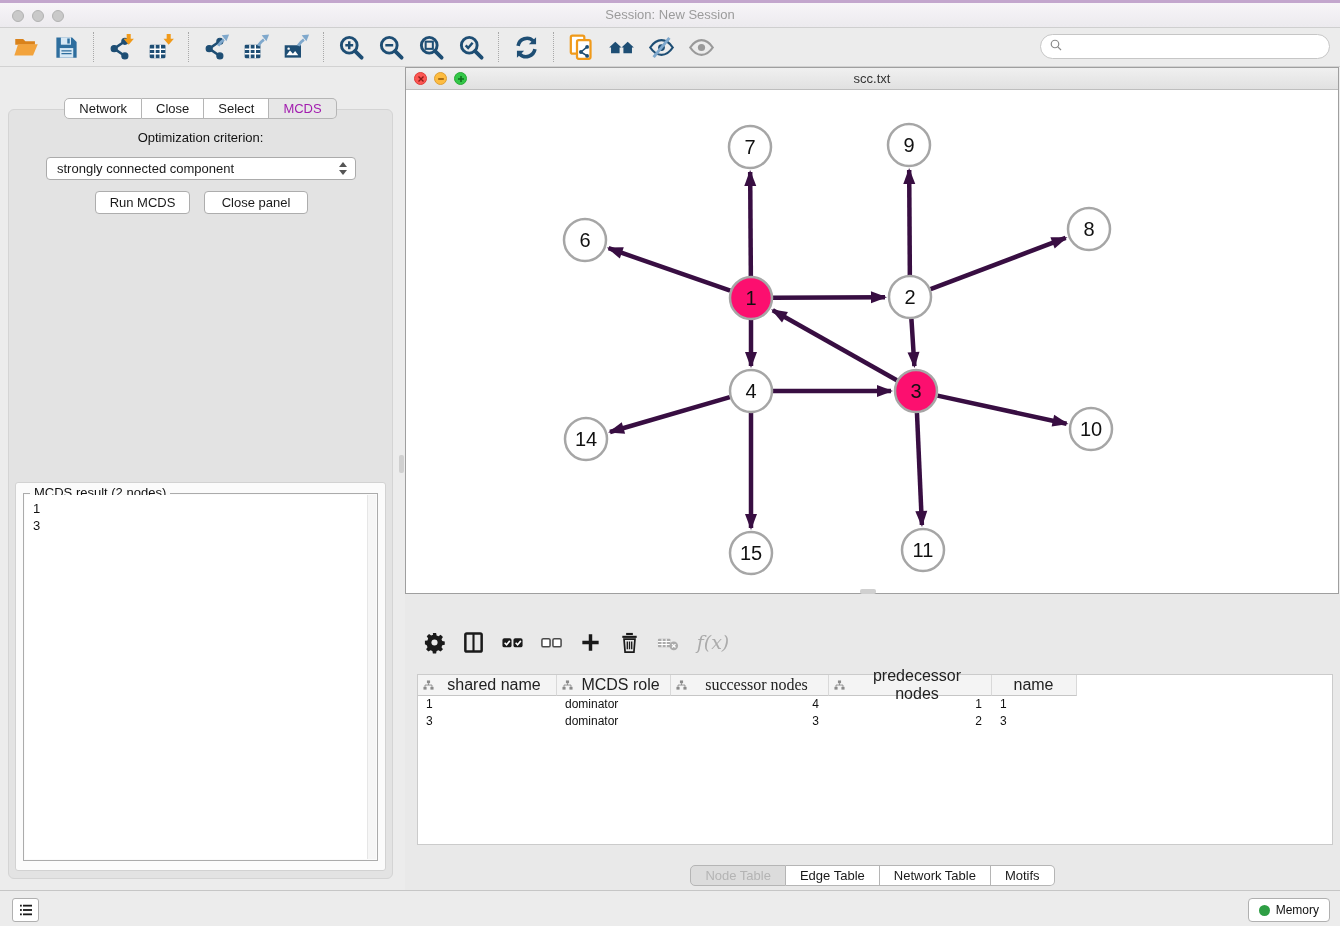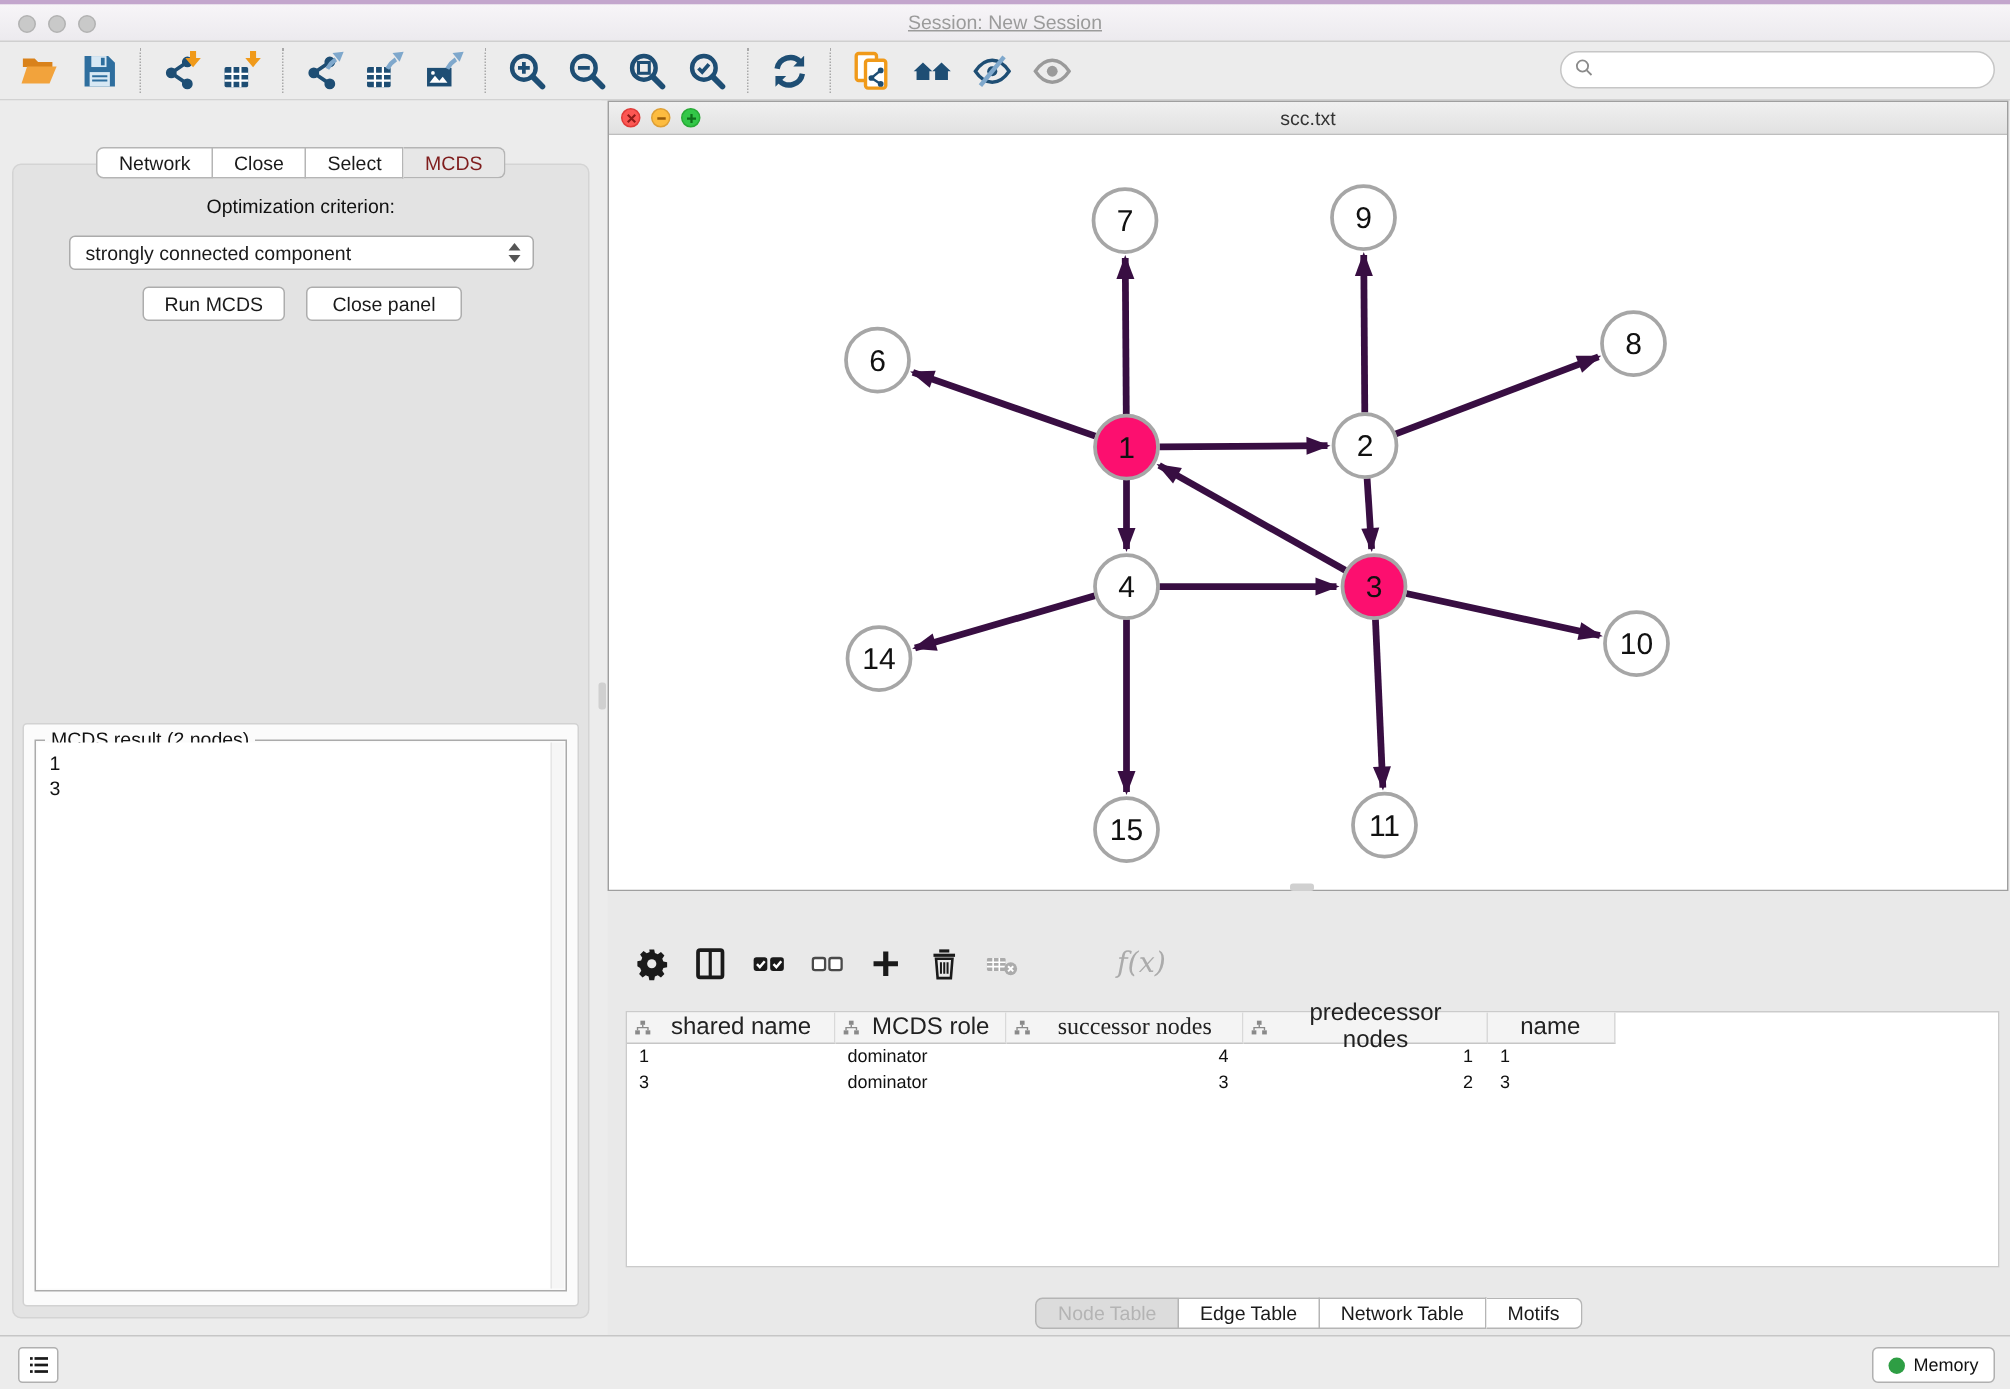--- a/index.html
+++ b/index.html
@@ -8,21 +8,21 @@
     font-family:"Liberation Sans", sans-serif;
     background:#ECECEC; position:relative; overflow:hidden;
     color:#1a1a1a; font-size:13px;
   }
   .window { position:absolute; inset:0; }
 
   
   .lavender-strip { position:absolute; top:0; left:0; right:0; height:3px; background:#C3A6CD; }
   .titlebar { position:absolute; top:3px; left:0; right:0; height:25px;
     background:linear-gradient(#F7F5F8,#ECEAEE); border-bottom:1px solid #CFCFCF; }
-  .titlebar .title { position:absolute; left:0; right:0; top:4px; text-align:center; color:#9B9B9B; font-size:13px;text-decoration:underline; }
+  .titlebar .title { position:absolute; left:0; right:0; top:4px; text-align:center; color:#9B9B9B; font-size:13px; }
   .tl-dots { position:absolute; left:12px; top:7px; display:flex; gap:8px; }
   .tl-dot { width:12px; height:12px; border-radius:50%; background:#C9C9C9; border:1px solid #B2B2B2; }
 
   
   .toolbar { position:absolute; top:28px; left:0; right:0; height:39px; background:#ECECEC;
     border-bottom:1px solid #D2D2D2; display:flex; align-items:center; padding-left:10px; }
   .tb-group { display:flex; align-items:center; gap:8px; }
   .tb-sep { width:1px; height:30px; border-left:1px dotted #A9A9A9; margin:0 11px; }
   .tb-btn { width:32px; height:30px; display:flex; align-items:center; justify-content:center; cursor:default; }
   .tb-btn svg { width:27px; height:27px; }
@@ -36,21 +36,21 @@
   .cp-header { position:absolute; top:0; left:0; right:0; height:27px; }
   .cp-header .cp-title { position:absolute; left:13px; top:6px; font-size:13px; color:#111; }
   .panel-icons { position:absolute; right:10px; top:7px; display:flex; gap:9px; }
   .panel-icon-btn { width:13px; height:13px; display:flex; align-items:center; justify-content:center; }
   .panel-icon-btn svg { width:12px; height:12px; }
   .cp-tabs { position:absolute; top:31px; left:0; right:0; display:flex; justify-content:center; z-index:2; }
   .seg { height:21px; line-height:19px; text-align:center; background:#FFF; border:1px solid #B5B5B5;
     border-left:none; font-size:13px; padding:0 2px; cursor:default; }
   .seg:first-child { border-left:1px solid #B5B5B5; border-radius:5px 0 0 5px; }
   .seg:last-child { border-radius:0 5px 5px 0; }
-  .seg.active { background:#E7E7E7; color:#7f1d1d; }
+  .seg.active { background:#E7E7E7; color:#a21caf; }
   .cp-body { position:absolute; left:8px; right:8px; top:42px; bottom:11px;
     background:#E3E3E3; border:1px solid #D4D4D4; border-radius:6px; }
   .opt-label { position:absolute; top:20px; left:0; right:0; text-align:center; font-size:13px; color:#111; }
   .dropdown { position:absolute; left:37px; top:47px; width:310px; height:23px; background:#FFF;
     border:1px solid #ABABAB; border-radius:4px; font-size:13px; line-height:21px; padding-left:10px; }
   .stepper { position:absolute; right:8px; top:4px; display:flex; flex-direction:column; gap:3px; }
   .stepper .up { width:0; height:0; border-left:4px solid transparent; border-right:4px solid transparent; border-bottom:5px solid #555; }
   .stepper .down { width:0; height:0; border-left:4px solid transparent; border-right:4px solid transparent; border-top:5px solid #555; }
   .cp-btn { position:absolute; top:81px; height:23px; background:#FFF; border:1px solid #ADADAD;
     border-radius:4px; font-size:13px; text-align:center; line-height:21px; cursor:default; }
@@ -83,21 +83,21 @@
   .v-handle { position:absolute; left:399px; top:455px; width:5px; height:18px; background:#D0D0D0; border-radius:2px; }
   .h-handle { position:absolute; left:860px; top:589px; width:16px; height:5px; background:#D0D0D0; border-radius:2px; }
 
   
   .table-panel { position:absolute; left:405px; top:594px; width:935px; height:296px; background:#E9E9E9; }
   .tp-header { position:absolute; top:0; left:0; right:0; height:25px; }
   .tp-title { position:absolute; left:10px; top:6px; font-size:13px; color:#111; }
   .tp-toolbar { position:absolute; top:31px; left:14px; height:34px; display:flex; align-items:center; gap:9px; }
   .tp-btn { width:30px; height:30px; display:flex; align-items:center; justify-content:center; cursor:default; }
   .tp-btn svg { width:23px; height:23px; }
-  .tp-btn.fx { width:42px; font-family:"DejaVu Serif", serif; font-style:italic; font-size:19px; color:#ABABAB;margin-left:48px; }
+  .tp-btn.fx { width:42px; font-family:"DejaVu Serif", serif; font-style:italic; font-size:19px; color:#ABABAB; }
   .table-wrap { position:absolute; left:12px; right:7px; top:80px; height:171px; background:#FFF; border:1px solid #CBCBCB; }
   .thead { display:flex; height:21px; }
   .th { background:#F4F4F4; border-right:1px solid #D9D9D9; border-bottom:1px solid #C6C6C6;
     display:flex; align-items:center; font-size:16px; color:#222; padding-left:5px; }
   .th svg { width:11px; height:11px; margin-right:4px; flex:none; }
   .th .th-label { flex:1; text-align:center; padding-right:6px; }
   .trow { display:flex; height:17px; font-size:12px; color:#111; }
   .td { overflow:hidden; white-space:nowrap; line-height:17px; }
   .td.left { text-align:left; padding-left:8px; }
   .td.right { text-align:right; padding-right:10px; }

